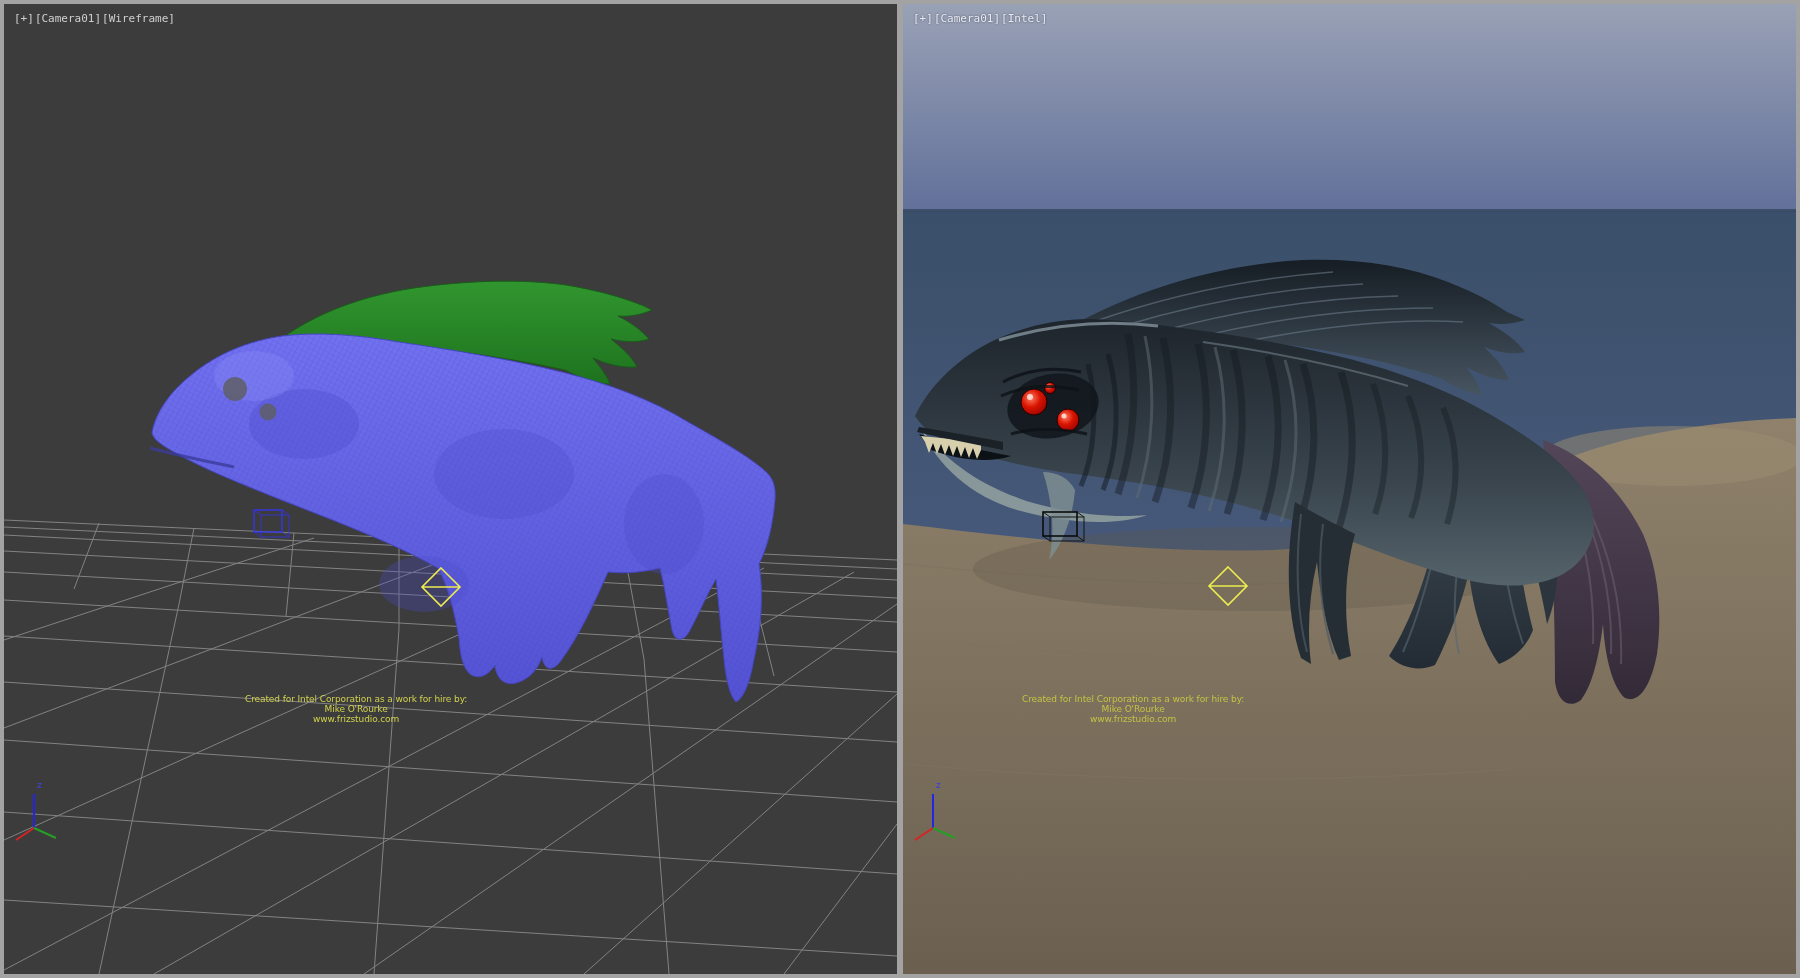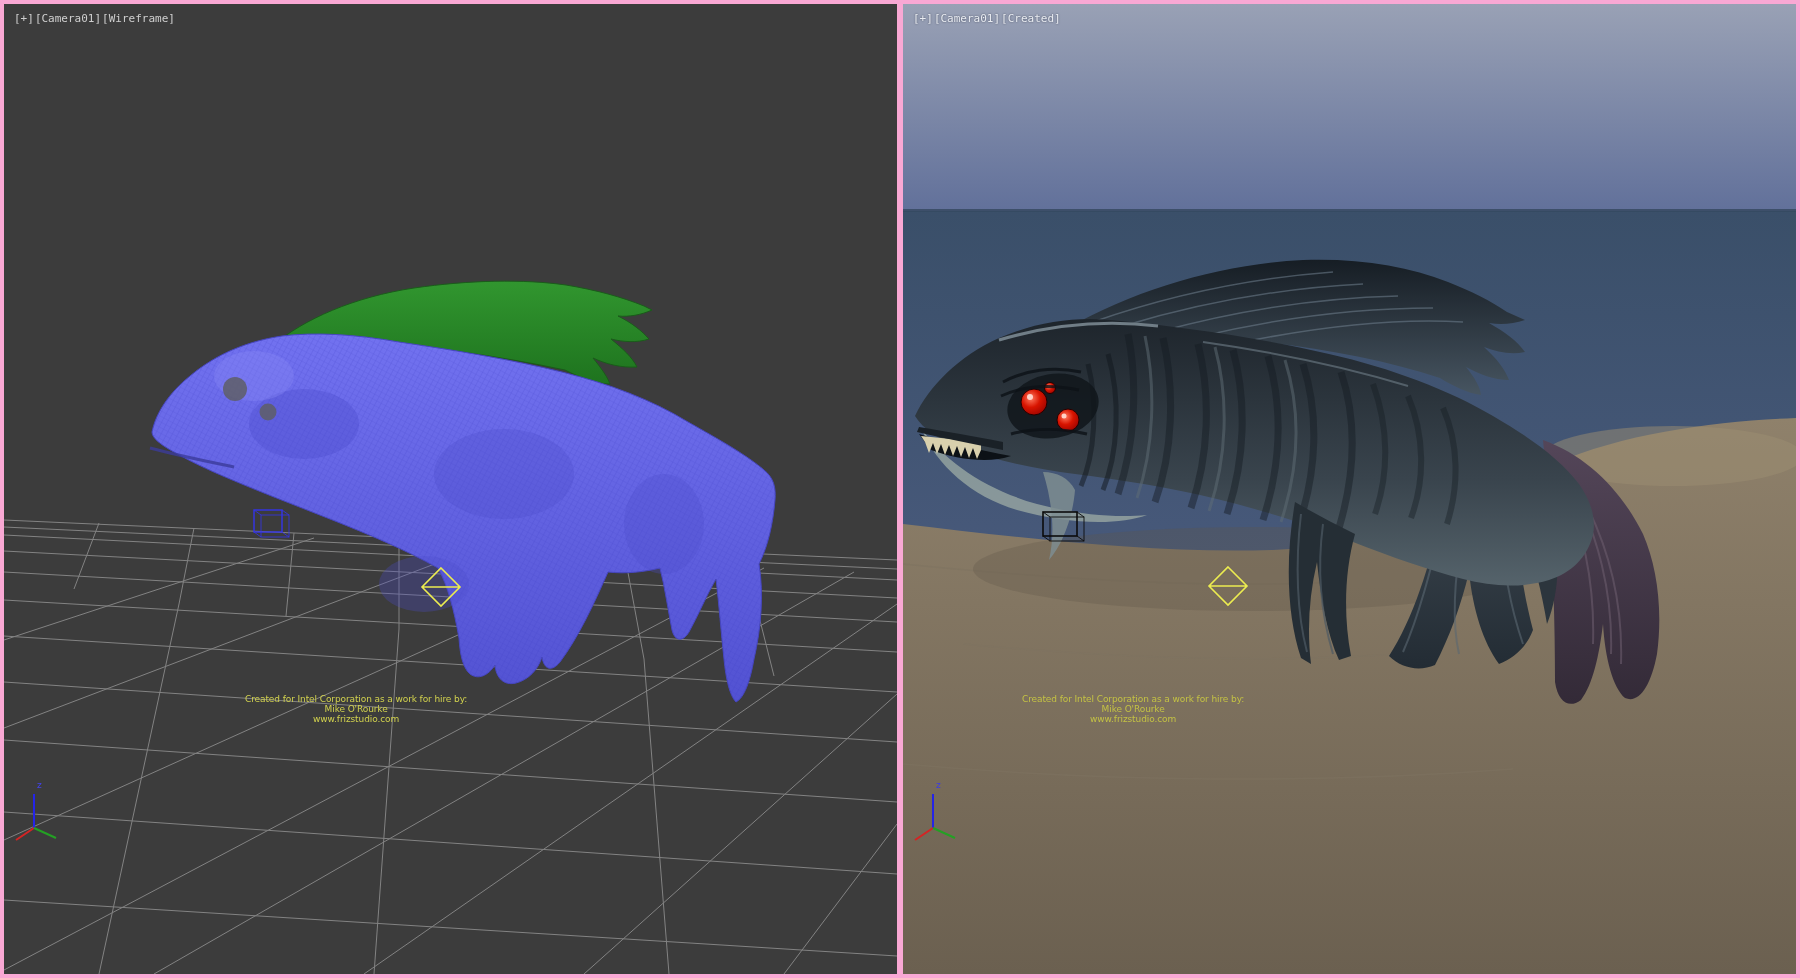--- a/index.html
+++ b/index.html
@@ -1,17 +1,17 @@
 <!DOCTYPE html>
 <html><head>
 <meta charset="utf-8">
 <style>
   html,body{margin:0;padding:0;background:#ffffff;}
   .stage{position:relative;width:1800px;height:978px;box-sizing:border-box;
-         background:#f9a8d4;display:flex;gap:6px;padding:4px;}
+         background:#a3a3a3;display:flex;gap:6px;padding:4px;}
   .viewport{position:relative;width:893px;height:970px;overflow:hidden;flex:0 0 auto;}
   .viewport-left{background:#3c3c3c;}
   .viewport-right{background:#5f6d93;}
   .scene{position:absolute;left:0;top:0;width:100%;height:100%;display:block;}
   .vp-label{position:absolute;top:8px;left:10px;
             font:11px "DejaVu Sans Mono",monospace;letter-spacing:0;white-space:nowrap;}
   .vp-label span{margin-right:1px;cursor:pointer;}
   .viewport-left .vp-label{color:#cfcfcf;}
   .viewport-right .vp-label{color:#e9ecf2;text-shadow:0 0 2px rgba(20,25,40,.6);}
   .annotation{position:absolute;font:9px "DejaVu Sans",sans-serif;
@@ -233,21 +233,21 @@
       </g>
 
       <g stroke-width="2" fill="none">
         <line x1="30" y1="824" x2="30" y2="790" stroke="#2424e8"></line>
         <line x1="30" y1="824" x2="12" y2="836" stroke="#d42424"></line>
         <line x1="30" y1="824" x2="52" y2="834" stroke="#24a024"></line>
       </g>
     </svg>
 
     <div class="vp-label">
-      <span>[+]</span><span>[Camera01]</span><span>[Created]</span>
+      <span>[+]</span><span>[Camera01]</span><span>[Intel]</span>
     </div>
 
     <div class="annotation" style="left:119px;top:690px;">
       <div>Created for Intel Corporation as a work for hire by:</div>
       <div>Mike O'Rourke</div>
       <div>www.frizstudio.com</div>
     </div>
 
     <div class="axis-z" style="left:33px;top:776px;">z</div>
   </section>

